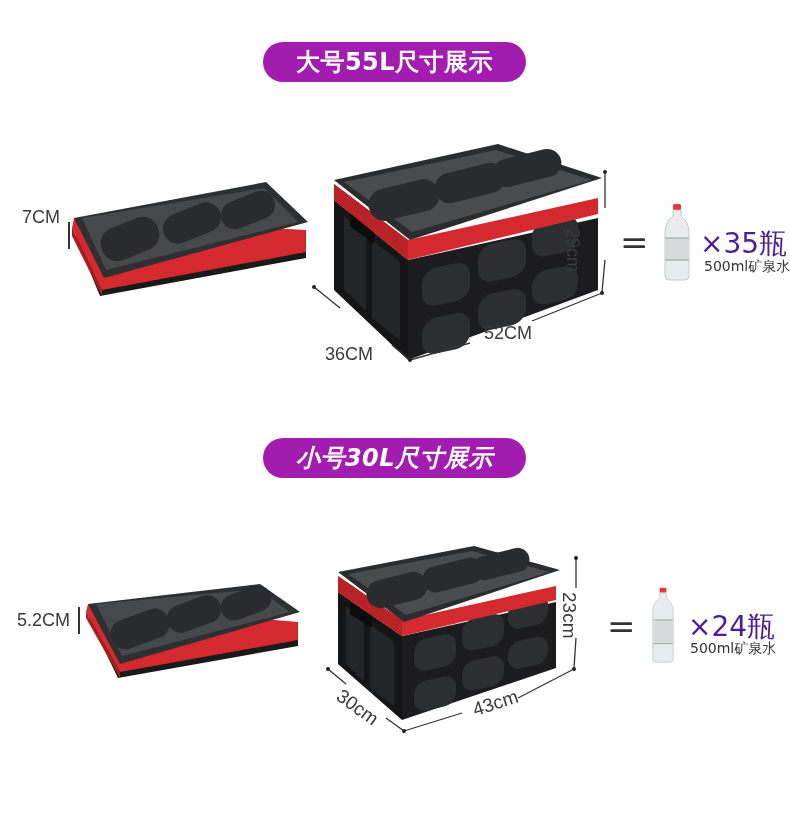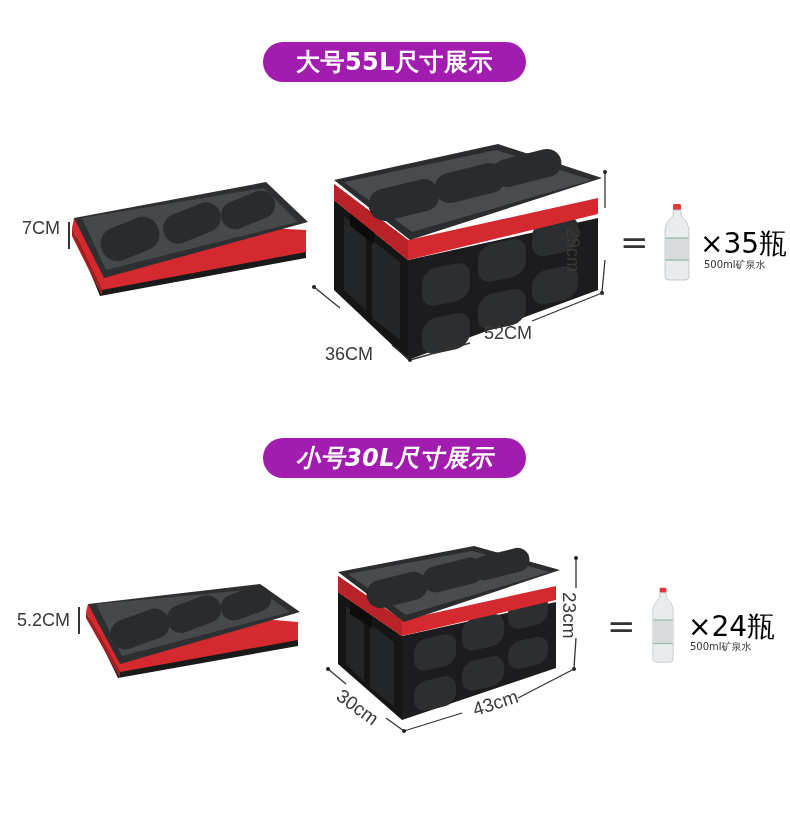--- a/index.html
+++ b/index.html
@@ -6,32 +6,32 @@
   body { width:790px; height:814px; position:relative; overflow:hidden;
          font-family:"Liberation Sans","DejaVu Sans",sans-serif; color:#333; }
   .pill { position:absolute; height:40px; border-radius:20px; background:#a21caf;
           color:#fff; font-size:24px; font-weight:bold; display:flex; align-items:center;
           justify-content:center; letter-spacing:0.5px;
           font-family:"DejaVu Sans","Liberation Sans",sans-serif; }
   .dim { position:absolute; font-size:18px; color:#3a3a3a; white-space:nowrap;
          font-family:"Liberation Sans","DejaVu Sans",sans-serif; }
   .vbar { position:absolute; width:1.5px; background:#333; }
   .eq { position:absolute; font-size:34px; color:#333; font-family:"DejaVu Sans",sans-serif; }
-  .count { position:absolute; font-size:28px; color:#000000; white-space:nowrap;
+  .count { position:absolute; font-size:28px; color:#4c1d95; white-space:nowrap;
            font-family:"DejaVu Sans","Liberation Sans",sans-serif; }
-  .sub { position:absolute; font-size:10px; color:#333; white-space:nowrap;
+  .sub { position:absolute; font-size:14px; color:#333; white-space:nowrap;
          font-family:"DejaVu Sans",sans-serif; }
   svg { position:absolute; overflow:visible; }
 </style>
 </head>
 <body>
 
 <div class="pill" style="left:263px; top:42px; width:263px;">大号55L尺寸展示</div>
 
-<span class="dim" style="left:22px; top:218px;">7CM</span>
+<span class="dim" style="left:22px; top:207px;">7CM</span>
 <div class="vbar" style="left:68px; top:222px; height:27px;"></div>
 <svg style="left:70px; top:178px;" width="240" height="130" viewBox="0 0 240 130">
 
   <polygon points="2,50 30,118 236,80 236,60 2,58" fill="#1a1a1a"></polygon>
 
   <polygon points="2,50 32,112 236,74 236,52 4,40" fill="#d42a2f"></polygon>
   <polygon points="2,50 32,112 32,118 2,58" fill="#a51e22"></polygon>
 
   <polygon points="4,40 196,4 238,44 34,100" fill="#2e2f31"></polygon>
   <polygon points="12,40 194,10 228,44 36,92" fill="#47484b"></polygon>

